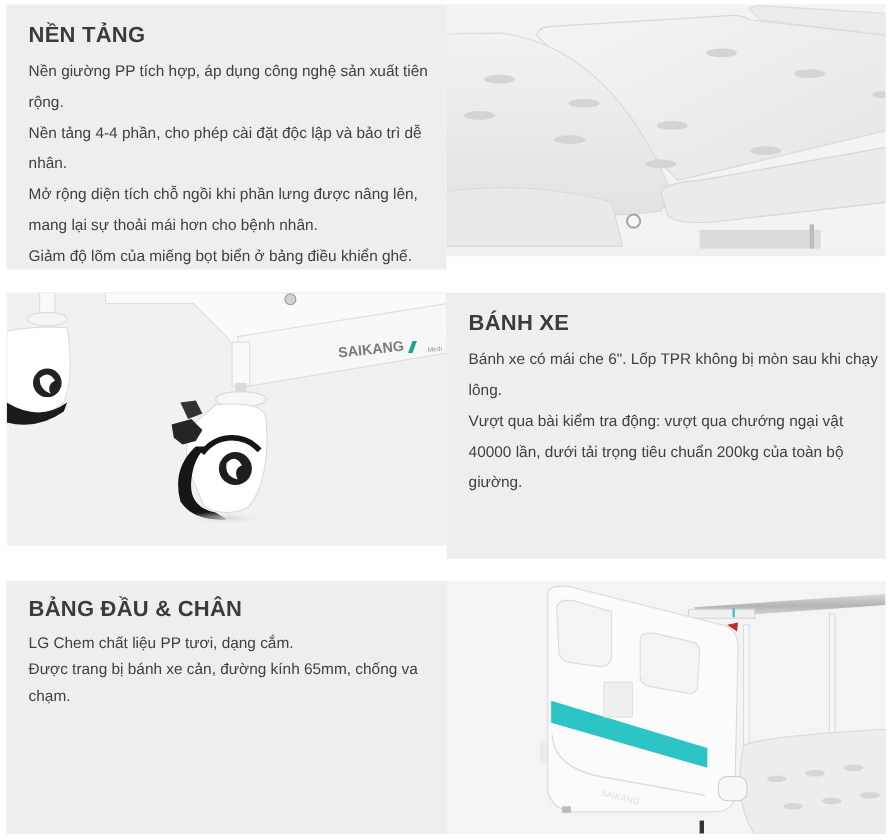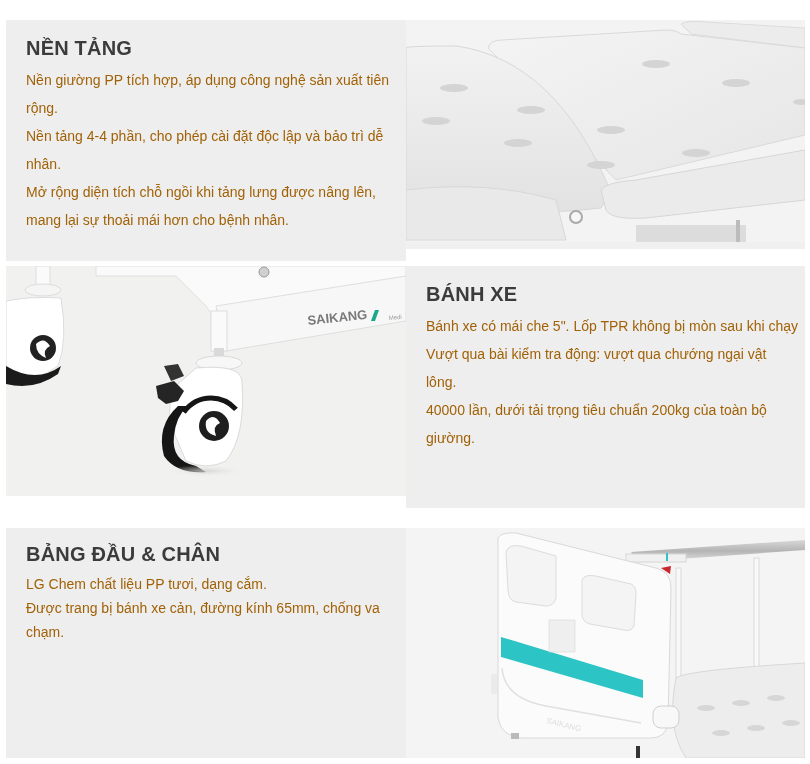--- a/index.html
+++ b/index.html
@@ -8,25 +8,25 @@
 
   .block { position: absolute; left: 6px; width: 799px; display: flex; }
   .panel { background: #eeeeee; position: relative; }
   .photo { position: relative; overflow: hidden; background: #f3f3f3; }
   .photo svg { display: block; width: 100%; height: 100%; }
 
   .heading {
     font-size: 20px; font-weight: bold; color: #3b3b3b;
     letter-spacing: 0.2px; line-height: 24px; margin-bottom: 6px;
   }
-  .line { font-size: 14px; line-height: 28px; color: #a16207; white-space: nowrap; }
+  .line { font-size: 14px; line-height: 28px; color: #404040; white-space: nowrap; }
   .text-wrap { padding-left: 20px; }
 
   
-  #b1 { top: 20px; height: 241px; }
+  #b1 { top: 4px; height: 241px; }
   #b1 .panel { width: 400px; height: 241px; }
   #b1 .text-wrap { padding-top: 16px; }
   #b1 .photo { width: 399px; height: 229px; }
 
   
   #b2 { top: 266px; height: 242px; }
   #b2 .photo { width: 400px; height: 230px; background: #f1f1ef; }
   #b2 .panel { width: 399px; height: 242px; }
   #b2 .text-wrap { padding-top: 16px; }
 
@@ -41,22 +41,23 @@
 <body>
 
 <section class="block" id="b1">
   <div class="panel">
     <div class="text-wrap">
       <h2 class="heading">NỀN TẢNG</h2>
       <p class="line">Nền giường PP tích hợp, áp dụng công nghệ sản xuất tiên</p>
       <p class="line">rộng.</p>
       <p class="line">Nền tảng 4-4 phần, cho phép cài đặt độc lập và bảo trì dễ</p>
       <p class="line">nhân.</p>
-      <p class="line">Mở rộng diện tích chỗ ngồi khi tảng lưng được nâng lên,</p>
+      <p class="line">Mở rộng diện tích chỗ ngồi khi phần lưng được nâng lên,</p>
       <p class="line">mang lại sự thoải mái hơn cho bệnh nhân.</p>
+      <p class="line">Giảm độ lõm của miếng bọt biển ở bảng điều khiển ghế.</p>
     </div>
   </div>
   <div class="photo">
     <svg viewBox="0 0 399 229" preserveAspectRatio="none">
       <defs>
         <linearGradient id="plat" x1="0" y1="0" x2="0" y2="1">
           <stop offset="0" stop-color="#f2f2f2"></stop>
           <stop offset="1" stop-color="#e2e2e2"></stop>
         </linearGradient>
         <linearGradient id="plat2" x1="0" y1="0" x2="1" y2="1">
@@ -135,23 +136,23 @@
       <path d="M158 100 L172 98 L178 110 L165 115 Z" fill="#333"></path>
 
       <circle cx="208" cy="160" r="15" fill="#1e1e1e"></circle>
       <path d="M200 155 Q208 146 214 157 Q206 160 210 170 Q198 167 200 155 Z" fill="#ffffff"></path>
       <rect x="0" y="230" width="400" height="0" fill="none"></rect>
     </svg>
   </div>
   <div class="panel">
     <div class="text-wrap">
       <h2 class="heading">BÁNH XE</h2>
-      <p class="line">Bánh xe có mái che 5". Lốp TPR không bị mòn sau khi chạy</p>
+      <p class="line">Bánh xe có mái che 6". Lốp TPR không bị mòn sau khi chạy</p>
+      <p class="line">lông.</p>
       <p class="line">Vượt qua bài kiểm tra động: vượt qua chướng ngại vật</p>
-      <p class="line">lông.</p>
       <p class="line">40000 lần, dưới tải trọng tiêu chuẩn 200kg của toàn bộ</p>
       <p class="line">giường.</p>
     </div>
   </div>
 </section>
 
 <section class="block" id="b3">
   <div class="panel">
     <div class="text-wrap">
       <h2 class="heading">BẢNG ĐẦU &amp; CHÂN</h2>

